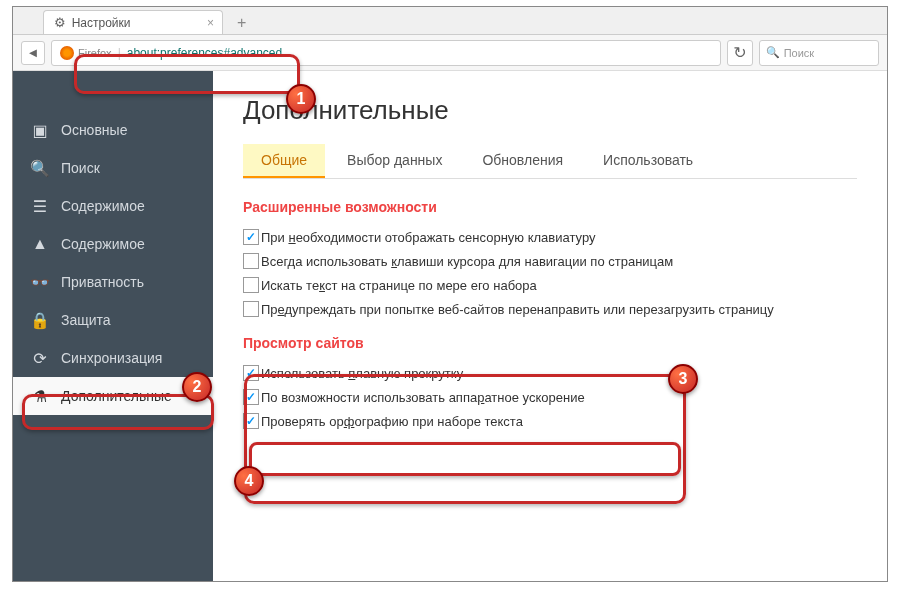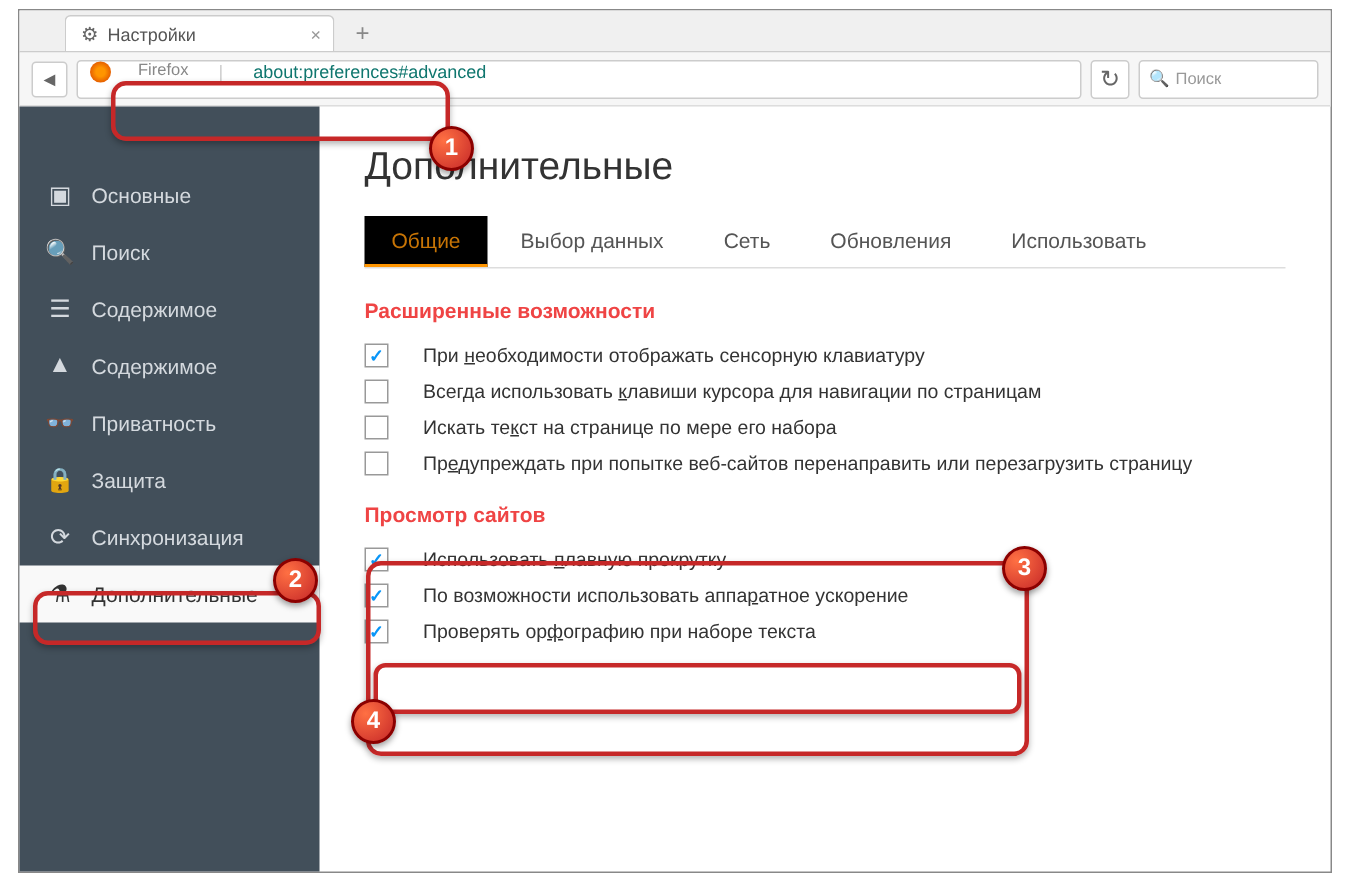--- a/index.html
+++ b/index.html
@@ -9,43 +9,43 @@
 
 .tab-bar { height: 28px; background: #f0f0f0; border-bottom: 1px solid #ccc; display: flex; align-items: flex-end; padding-left: 30px; }
 .tab { background: #fff; border: 1px solid #ccc; border-bottom: none; border-radius: 4px 4px 0 0; padding: 4px 10px; font-size: 12px; color: #555; display: flex; align-items: center; gap: 6px; height: 24px; width: 180px; position: relative; }
 .tab .gear { font-size: 13px; color: #666; }
 .tab .close { position: absolute; right: 8px; color: #999; font-size: 12px; }
 .new-tab { margin-left: 6px; color: #888; font-size: 16px; padding: 2px 8px; }
 
 
 .toolbar { height: 36px; background: #f6f6f6; border-bottom: 1px solid #ddd; display: flex; align-items: center; padding: 0 8px; gap: 6px; }
 .back-btn { width: 24px; height: 24px; border: 1px solid #ccc; border-radius: 3px; background: #fff; display: flex; align-items: center; justify-content: center; color: #666; font-size: 13px; }
-.url-bar { flex: 1; height: 26px; border: 1px solid #ccc; border-radius: 3px; background: #fff; display: flex; padding: 0 8px; font-size: 12px; gap: 18px; }
+.url-bar { flex: 1; height: 26px; border: 1px solid #ccc; border-radius: 3px; background: #fff; display: flex; align-items: center; padding: 0 8px; font-size: 12px; gap: 4px; }
 .ff-icon { width: 14px; height: 14px; border-radius: 50%; background: radial-gradient(circle, #ff9500 30%, #e66000 70%); position: relative; }
 .ff-text { color: #888; font-size: 11px; }
 .url-text { color: #0f766e; font-size: 12px; }
 .url-divider { color: #ccc; margin: 0 2px; }
 .reload-btn { width: 26px; height: 26px; border: 1px solid #ccc; border-radius: 3px; background: #fff; display: flex; align-items: center; justify-content: center; color: #666; }
 .search-box { width: 120px; height: 26px; border: 1px solid #ccc; border-radius: 3px; background: #fff; display: flex; align-items: center; padding: 0 6px; font-size: 11px; color: #999; gap: 4px; }
 
 
 .main { display: flex; height: calc(100% - 64px); }
 .sidebar { width: 200px; background: #424f5a; padding-top: 40px; }
 .side-item { display: flex; align-items: center; gap: 12px; padding: 10px 18px; color: #d4d9de; font-size: 14px; cursor: pointer; }
 .side-item.active { background: #f9f9f9; color: #333; }
 .side-icon { width: 18px; height: 18px; display: flex; align-items: center; justify-content: center; font-size: 16px; flex-shrink: 0; }
 
 .content { flex: 1; padding: 24px 30px; overflow: hidden; }
 .page-title { font-size: 26px; color: #333; margin-bottom: 18px; font-weight: normal; }
 .tabs-row { display: flex; gap: 4px; border-bottom: 1px solid #ddd; margin-bottom: 20px; }
 .sub-tab { padding: 8px 18px; font-size: 14px; color: #555; cursor: pointer; }
-.sub-tab.active { background: #000000; color: #c77405; border-bottom: 2px solid #ff9500; }
+.sub-tab.active { background: #fef9c3; color: #c77405; border-bottom: 2px solid #ff9500; }
 
 .section-title { font-size: 14px; font-weight: bold; color: #ef4444; margin-bottom: 10px; margin-top: 14px; }
-.check-row { display: flex; align-items: flex-start; gap: 23px; padding: 4px 0; font-size: 13px; color: #333; }
+.check-row { display: flex; align-items: center; gap: 2px; padding: 4px 0; font-size: 13px; color: #333; }
 .checkbox { width: 16px; height: 16px; border: 1px solid #999; background: #fff; display: flex; align-items: center; justify-content: center; font-size: 12px; color: #0996f8; flex-shrink: 0; }
 .checkbox.checked::after { content: "✓"; font-weight: bold; }
 .ul-char { text-decoration: underline; }
 
 
 .annot { position: absolute; border: 3px solid #c62828; border-radius: 10px; pointer-events: none; box-shadow: 0 2px 4px rgba(0,0,0,0.3); }
 .badge { position: absolute; width: 30px; height: 30px; border-radius: 50%; background: radial-gradient(circle at 30% 30%, #ff7043, #c62828); border: 2px solid #8b0000; color: #fff; font-weight: bold; font-size: 16px; display: flex; align-items: center; justify-content: center; box-shadow: 0 2px 4px rgba(0,0,0,0.4); pointer-events: none; }
 
 .annot-1 { left: 74px; top: 54px; width: 226px; height: 40px; }
 .badge-1 { left: 286px; top: 84px; }
@@ -119,21 +119,20 @@
         <span>Дополнительные</span>
       </div>
     </div>
 
     <div class="content">
       <h1 class="page-title">Дополнительные</h1>
 
       <div class="tabs-row">
         <div class="sub-tab active">Общие</div>
         <div class="sub-tab">Выбор данных</div>
-        <div class="sub-tab">Сеть</div>
         <div class="sub-tab">Обновления</div>
         <div class="sub-tab">Использовать</div>
       </div>
 
       <div class="section-title">Расширенные возможности</div>
       <div class="check-row">
         <span class="checkbox checked"></span>
         <span><span>При </span><span class="ul-char">н</span><span>еобходимости отображать сенсорную клавиатуру</span></span>
       </div>
       <div class="check-row">

